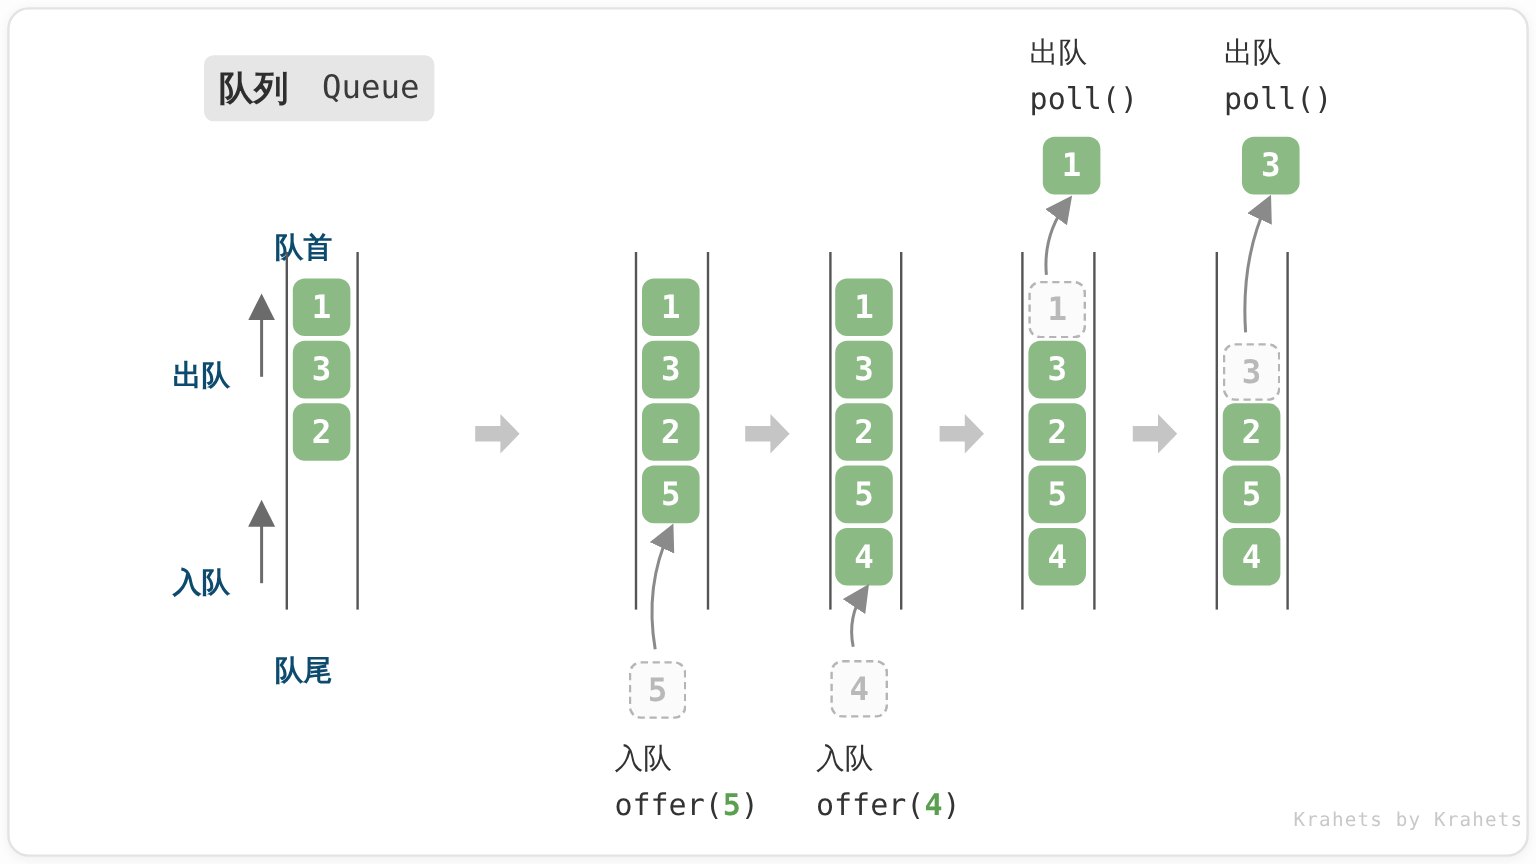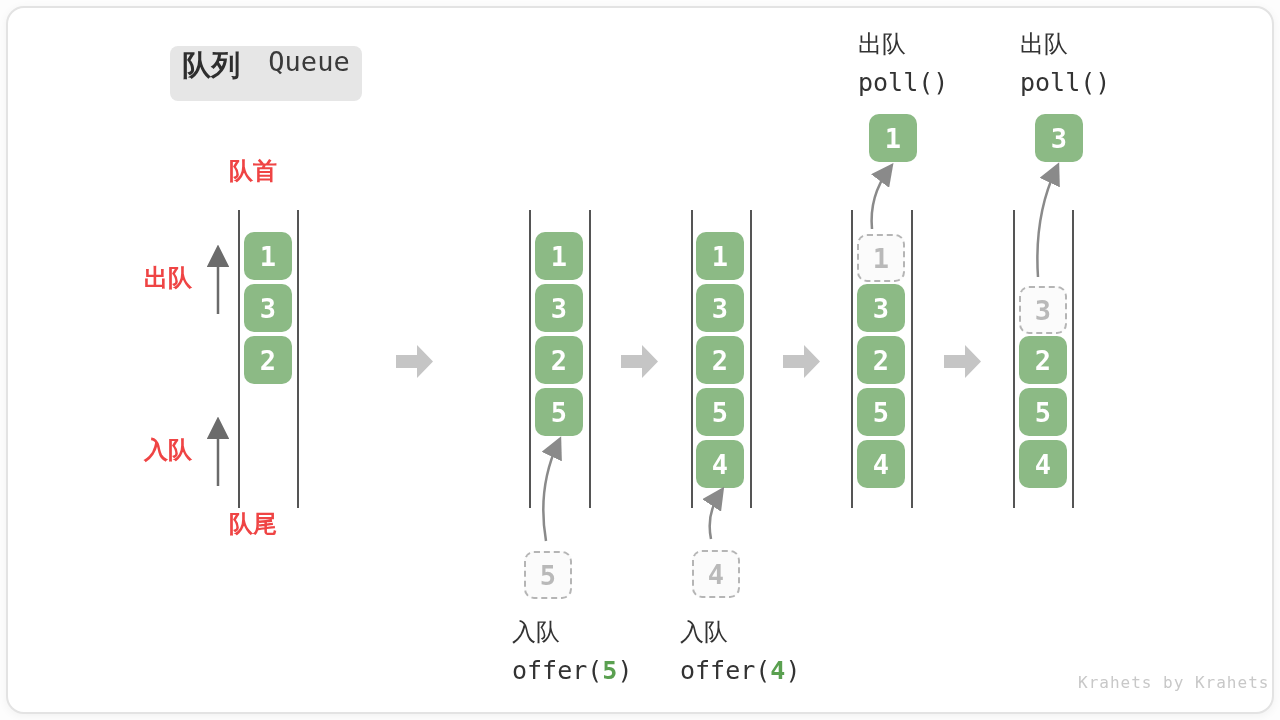--- a/index.html
+++ b/index.html
@@ -2,24 +2,24 @@
 <html style="--block-green: #8CBA85; --code-green: #5AA050; --dashed-border: #b5b5b5; --wall: #555555; --arrow-thick: #c5c5c5; --badge-bg: #e6e6e6; --muted: #b9b9b9; --credit: #c8c8c8;"><head>
 <meta charset="utf-8">
 <style>
   html,body{margin:0;padding:0;background:#fff;}
   .canvas{position:relative;width:1280px;height:720px;background:#fdfdfd;overflow:hidden;
           font-family:"Liberation Sans",sans-serif;color:#3a3a3a;}
   .card{position:absolute;left:6px;top:6px;width:1264px;height:704px;background:#fff;
         border:2px solid #e3e3e3;border-radius:18px;box-shadow:0 2px 10px rgba(0,0,0,.05);}
   .layer{position:absolute;inset:0;}
   .badge{position:absolute;left:170px;top:46px;width:192px;height:55px;background:var(--badge-bg,#e6e6e6);
-         border-radius:8px;display:flex;justify-content:center;gap:12px;}
+         border-radius:8px;display:flex;align-items:center;justify-content:center;gap:12px;}
   .badge-zh{font-size:29px;font-weight:700;color:#2e2e2e;}
   .badge-en{font-size:27px;font-family:"DejaVu Sans Mono",monospace;color:#3a3a3a;margin-left:16px;}
-  .cjk{position:absolute;font-size:24px;font-weight:700;color:#ef4444;white-space:nowrap;}
+  .cjk{position:absolute;font-size:24px;font-weight:700;color:#0c4a6e;white-space:nowrap;margin-top:35px;}
   .wall{position:absolute;top:210px;width:2px;height:298px;background:var(--wall,#555);}
   .block{position:absolute;width:48px;height:48px;border-radius:10px;display:flex;align-items:center;
          justify-content:center;font-family:"DejaVu Sans Mono",monospace;font-weight:700;font-size:27px;}
   .block.green{background:var(--block-green,#8CBA85);color:#fff;}
   .block.dashed{width:44px;height:44px;border:2px dashed var(--dashed-border,#b5b5b5);
                 background:#fbfbfb;color:var(--muted,#b9b9b9);}
   .op{position:absolute;white-space:nowrap;}
   .op .op-zh{font-size:24px;font-weight:500;color:#333;margin-bottom:8px;}
   .op .op-code{font-family:"DejaVu Sans Mono",monospace;font-size:25px;color:#333;text-align:right;}
   .op .arg{color:var(--code-green,#5AA050);font-weight:700;}

